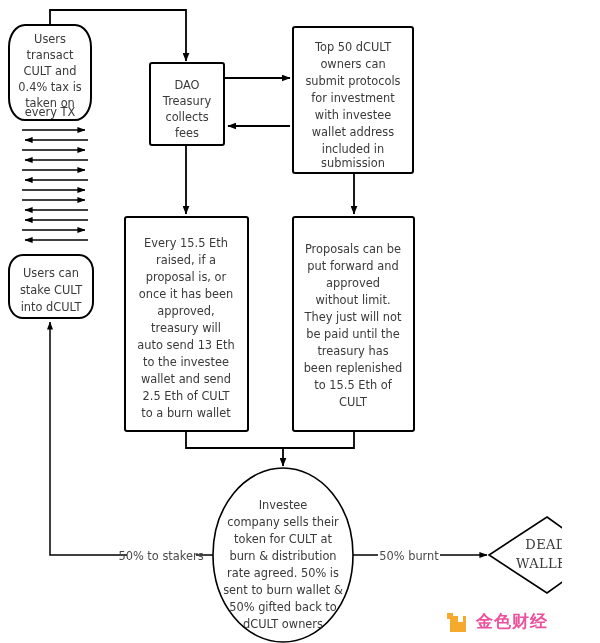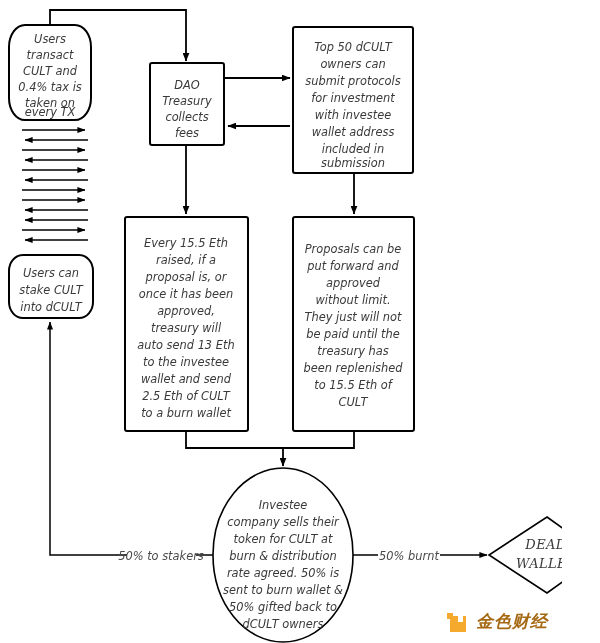--- a/index.html
+++ b/index.html
@@ -7,21 +7,20 @@
     padding: 0;
     background: #ffffff;
   }
   #canvas {
     position: relative;
     width: 562px;
     height: 643px;
     background: #ffffff;
     overflow: hidden;
     font-family: "DejaVu Sans", sans-serif;
-    font-style: italic;
   }
   svg#flow {
     position: absolute;
     left: 0;
     top: 0;
     width: 600px;
     height: 643px;
   }
   .shape-stroke {
     fill: #ffffff;
@@ -102,21 +101,21 @@
     position: absolute;
     left: 11px;
     top: 2px;
     width: 5px;
     height: 9px;
     background: #ffffff;
   }
   .wm-text {
     font-family: "DejaVu Sans", sans-serif;
     font-size: 17px;
-    color: #a16207;
+    color: #ec4899;
     letter-spacing: 1px;
     font-weight: bold;
   }
 </style>
 </head>
 <body>
 
 <div id="canvas">
 
   <svg id="flow" viewBox="0 0 600 643">

